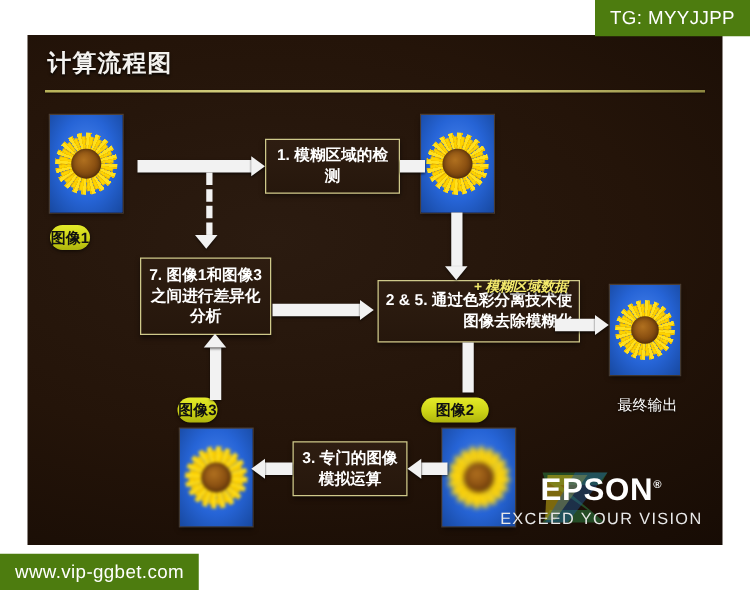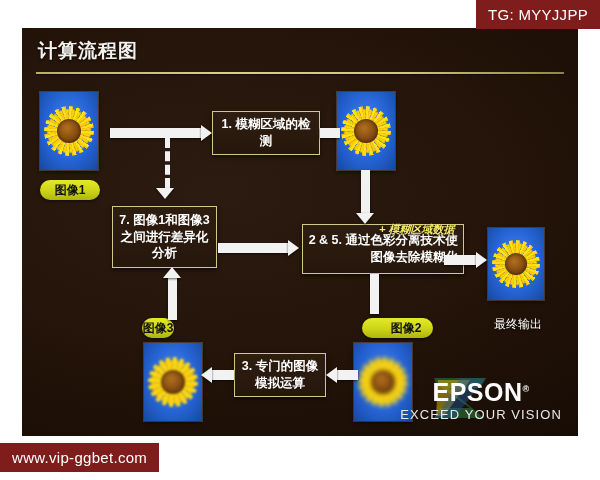--- a/index.html
+++ b/index.html
@@ -106,21 +106,21 @@
   .epson{position:absolute;right:16px;bottom:14px;text-align:center;}
   .epson-word{color:#ffffff;font-size:25px;font-weight:bold;letter-spacing:.5px;line-height:1;}
   .epson-word sup{font-size:9px;vertical-align:super;}
   .epson-tag{color:#e9e9e9;font-size:13px;letter-spacing:1.1px;margin-top:2px;}
   .zmark{
     position:absolute;right:86px;bottom:12px;width:62px;height:52px;opacity:.85;
   }
 
   
   .wm{
-    position:absolute;background:#7f1d1d;color:#ffffff;
+    position:absolute;background:#4d7c0f;color:#ffffff;
     font-size:15px;letter-spacing:.3px;
     padding:6px 12px;box-sizing:border-box;
   }
   .wm-tg{right:0;top:0;}
   .wm-url{left:0;bottom:8px;}
 </style>
 </head>
 <body>
 
 <div id="stage">
@@ -131,21 +131,21 @@
     <div class="title-rule"></div>
 
     <div class="photo" style="left:18px;top:64px;width:58px;height:78px;">
       <div class="sky"></div>
       <div class="sunflower">
         <div class="sf-petals" style="width:50px;height:50px;"></div>
         <div class="sf-petals2" style="width:44px;height:44px;"></div>
         <div class="sf-disc" style="width:24px;height:24px;"></div>
       </div>
     </div>
-    <div class="pill" style="left:18px;top:152px;width:60px;height:20px;">图像1</div>
+    <div class="pill" style="left:18px;top:152px;width:32px;height:20px;">图像1</div>
 
     <div class="photo" style="left:315px;top:64px;width:58px;height:78px;">
       <div class="sky"></div>
       <div class="sunflower">
         <div class="sf-petals" style="width:50px;height:50px;"></div>
         <div class="sf-petals2" style="width:44px;height:44px;"></div>
         <div class="sf-disc" style="width:24px;height:24px;"></div>
       </div>
     </div>
 
@@ -162,21 +162,21 @@
     <div class="pill" style="left:120px;top:290px;width:32px;height:20px;">图像3</div>
     <div class="photo" style="left:122px;top:315px;width:58px;height:78px;">
       <div class="sky"></div>
       <div class="sunflower sf-blur">
         <div class="sf-petals" style="width:50px;height:50px;"></div>
         <div class="sf-petals2" style="width:44px;height:44px;"></div>
         <div class="sf-disc" style="width:24px;height:24px;"></div>
       </div>
     </div>
 
-    <div class="pill" style="left:340px;top:290px;width:54px;height:20px;padding-left:17px;">图像2</div>
+    <div class="pill" style="left:315px;top:290px;width:54px;height:20px;">图像2</div>
     <div class="photo" style="left:332px;top:315px;width:58px;height:78px;">
       <div class="sky"></div>
       <div class="sunflower sf-blur2">
         <div class="sf-petals" style="width:50px;height:50px;"></div>
         <div class="sf-petals2" style="width:44px;height:44px;"></div>
         <div class="sf-disc" style="width:24px;height:24px;"></div>
       </div>
     </div>
 
     <div class="pbox" style="left:190px;top:83px;width:108px;height:44px;">1. 模糊区域的检测</div>

